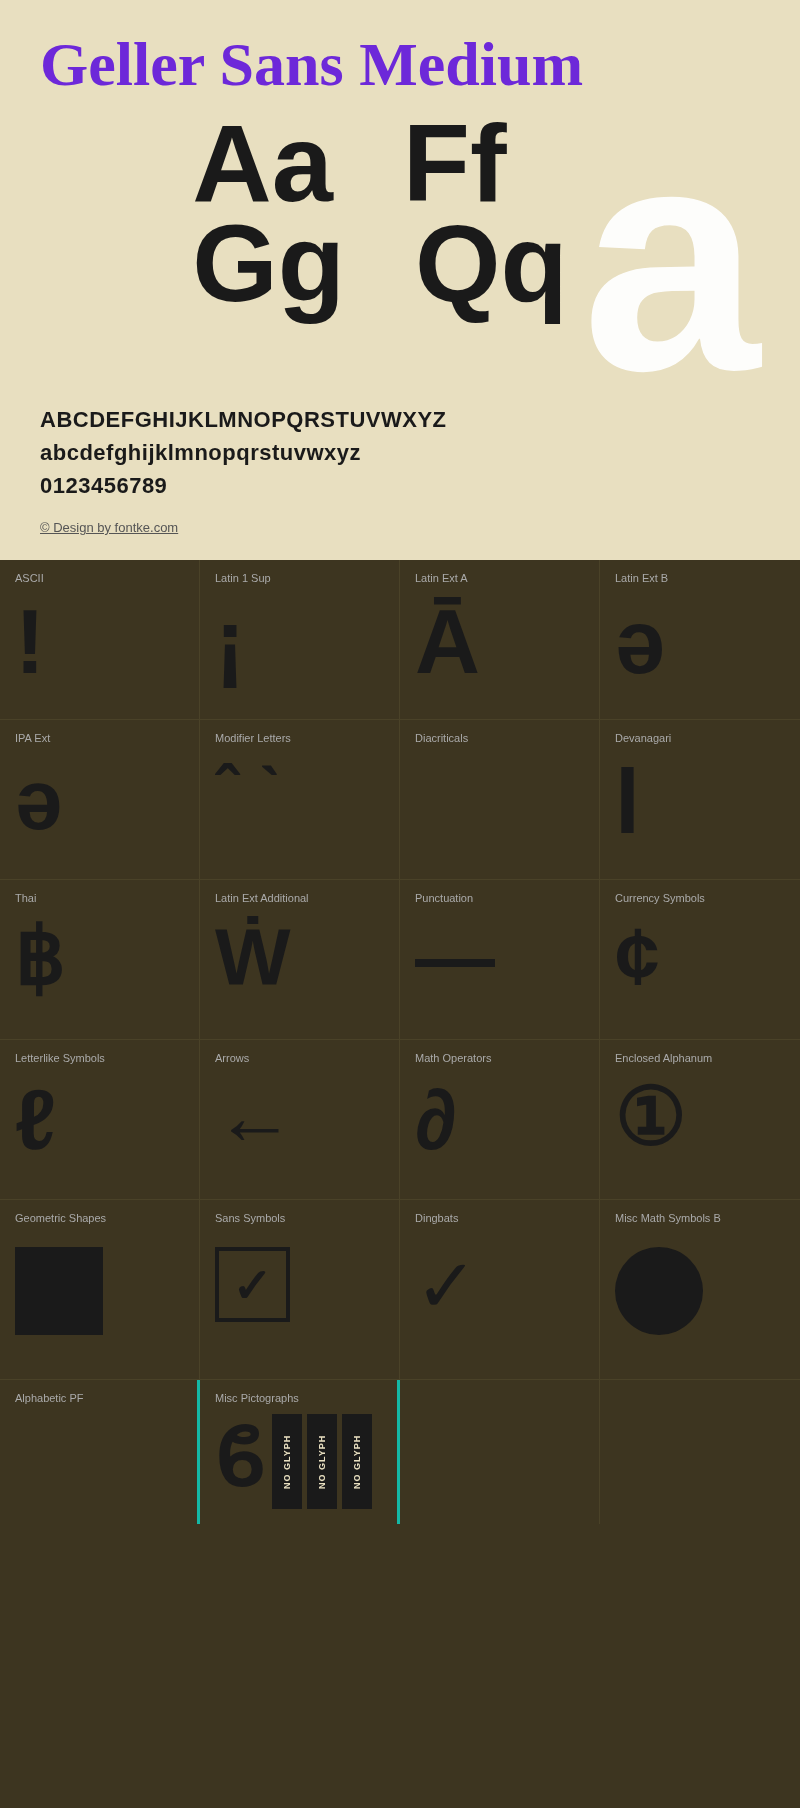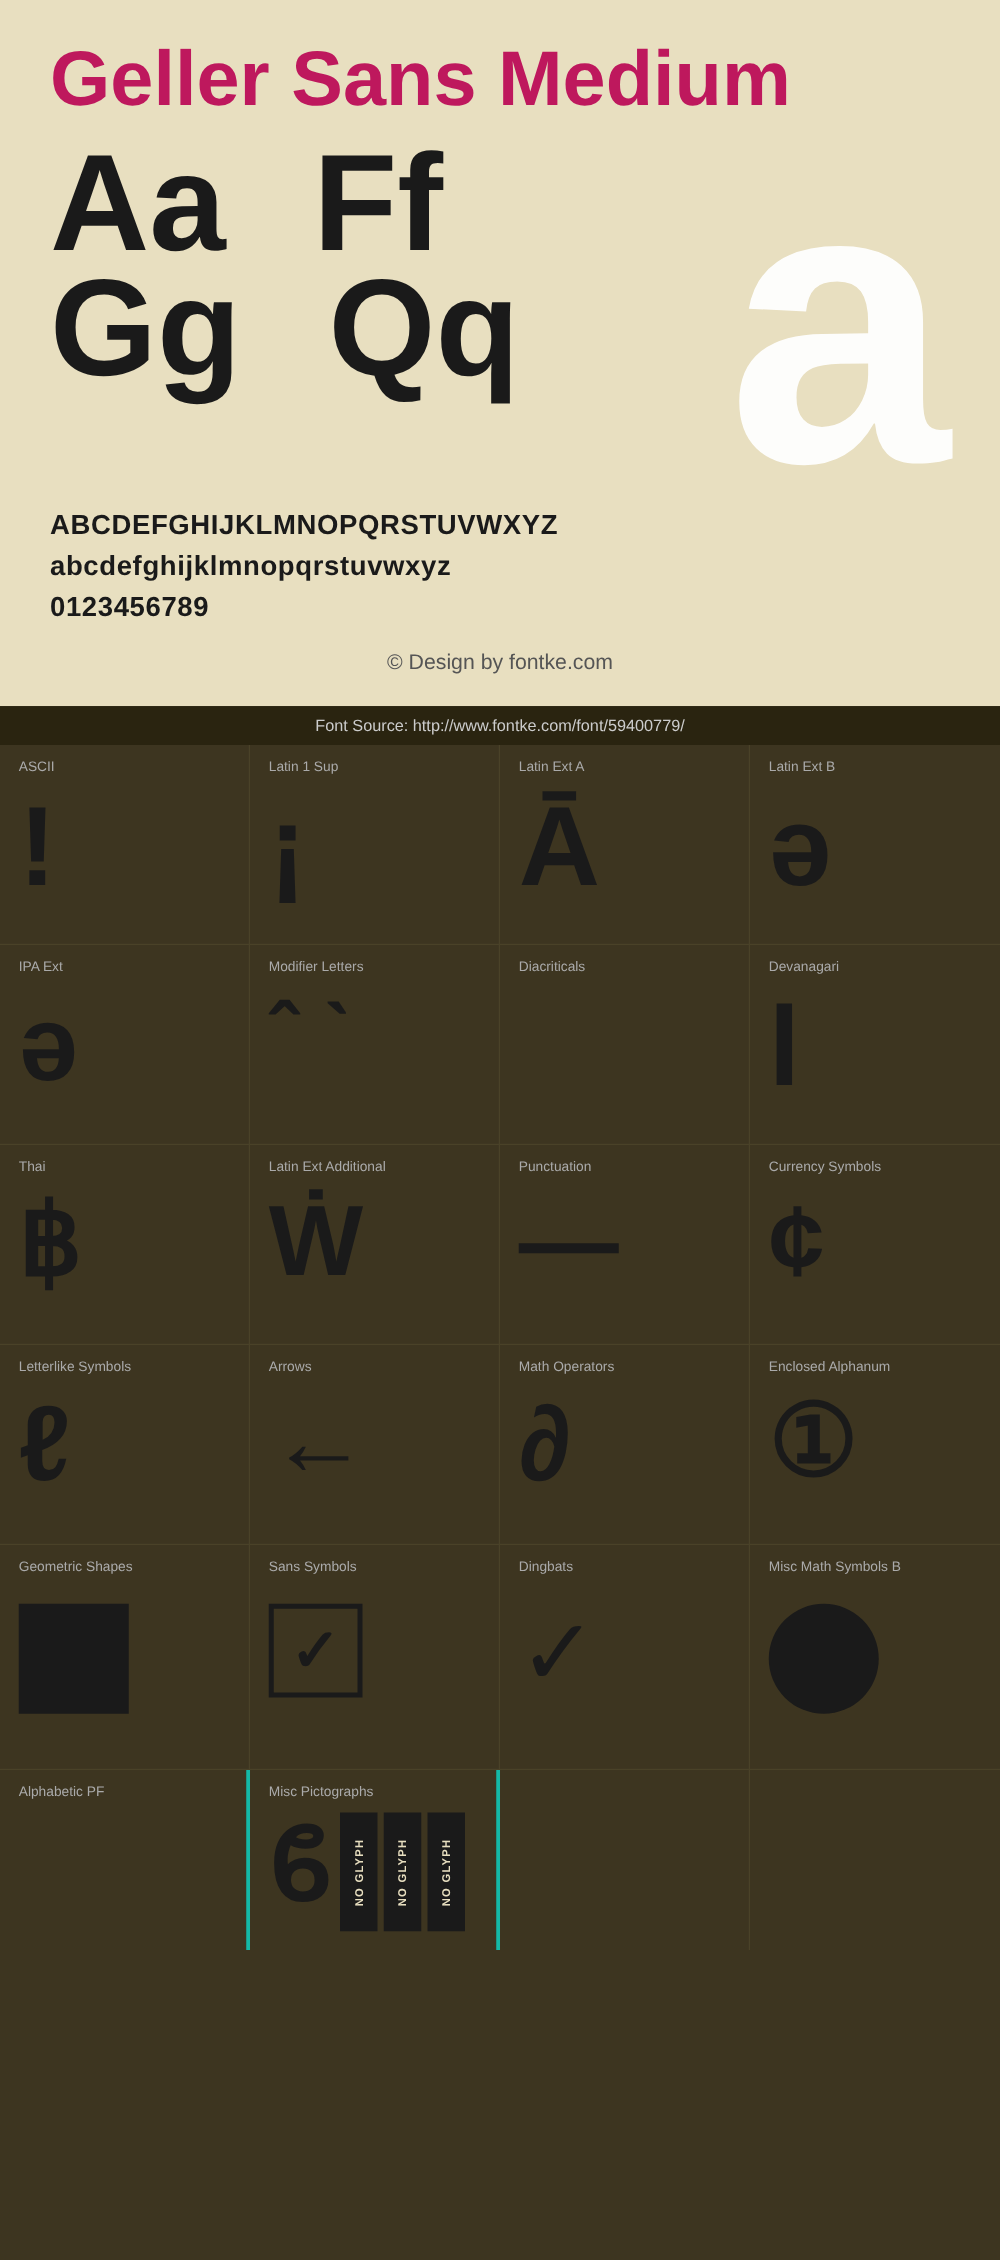--- a/index.html
+++ b/index.html
@@ -7,32 +7,34 @@
 
     
     .top-section {
       background: #e8dfc0;
       padding: 30px 40px 20px 40px;
     }
 
     .font-title {
       font-size: 62px;
       font-weight: 700;
-      color: #be185d;
+      color: #6d28d9;
       margin-bottom: 10px;
       line-height: 1.1;
+      font-family: Liberation Serif, serif;
     }
 
     .specimen-large {
       display: flex;
       flex-wrap: wrap;
       align-items: flex-start;
       margin: 10px 0;
       position: relative;
       min-height: 280px;
+      justify-content: center;
     }
 
     .specimen-pair {
       font-size: 110px;
       font-weight: 700;
       color: #1a1a1a;
       line-height: 1;
       margin-right: 40px;
       margin-bottom: 0;
     }
@@ -55,25 +57,26 @@
 
     .alphabet-line {
       font-size: 22px;
       font-weight: 700;
       color: #1a1a1a;
       letter-spacing: 0.5px;
       line-height: 1.5;
     }
 
     .credit {
-      text-align: center;
-      font-size: 17px;
+      text-align: left;
+      font-size: 13px;
       color: #555;
       margin-top: 8px;
       padding-bottom: 5px;
+      text-decoration: underline;
     }
 
     
     .dark-section {
       background: #3d3520;
       padding: 0;
     }
 
     .font-source {
       background: #2a2410;
@@ -240,21 +243,20 @@
     <div class="alphabet-line">ABCDEFGHIJKLMNOPQRSTUVWXYZ</div>
     <div class="alphabet-line">abcdefghijklmnopqrstuvwxyz</div>
     <div class="alphabet-line">0123456789</div>
   </div>
 
   <div class="credit">© Design by fontke.com</div>
 </div>
 
 <div class="dark-section">
 
-  <div class="font-source">Font Source: http://www.fontke.com/font/59400779/</div>
 
   <div class="glyph-grid">
     <div class="glyph-cell">
       <div class="glyph-label">ASCII</div>
       <div class="glyph-char">!</div>
     </div>
     <div class="glyph-cell">
       <div class="glyph-label">Latin 1 Sup</div>
       <div class="glyph-char">¡</div>
     </div>

